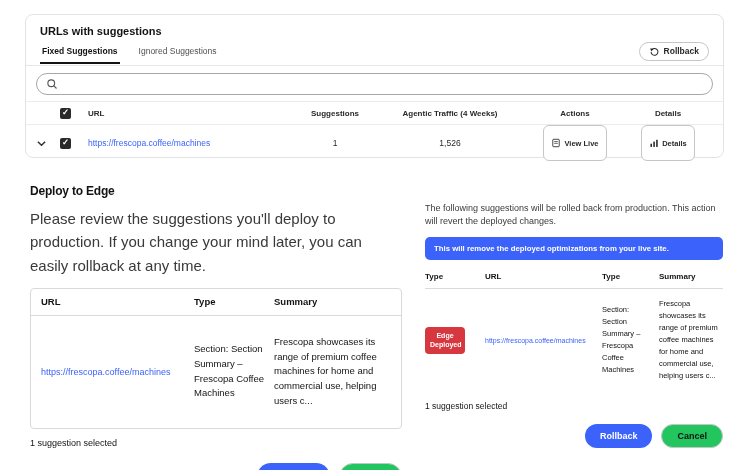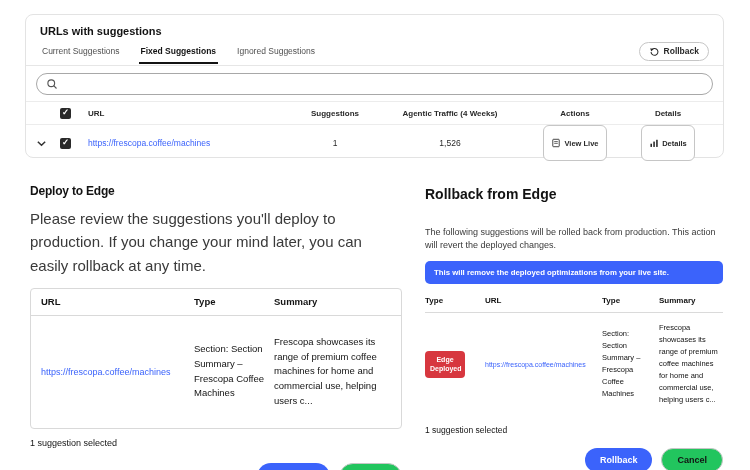--- a/index.html
+++ b/index.html
@@ -52,21 +52,21 @@
   .dt-row .link { font-size:9px; }
   .cell2 { font-size:9.5px; line-height:1.55; color:#131313; }
   .selection { font-size:9px; color:#131313; margin-top:9px; }
   .btn-row { display:flex; justify-content:flex-end; gap:9px; margin-top:15px; }
   .btn { border-radius:14px; font-size:10px; font-weight:700; padding:9px 20px; cursor:pointer; font-family:inherit; }
   .btn.primary { background:var(--accent); color:#fff; border:none; }
   .btn.secondary { background:#22c55e; color:#131313; border:1.6px solid #c6c6c6; padding:7px 14px; }
 
   .rollback { left:425px; top:186px; width:298px; }
   .dlg-title-md { font-size:14px; font-weight:700; color:#131313; }
-  .rollback .dlg-desc { font-size:9px; line-height:1.45; margin-top:24px; }
+  .rollback .dlg-desc { font-size:9px; line-height:1.45; margin-top:16px; }
   .banner { margin-top:9px; background:var(--accent); color:#fff; font-size:7.8px; font-weight:700;
     border-radius:5px; padding:7px 9px; }
   .rgrid { display:grid; grid-template-columns:55px 112px 52px 1fr; column-gap:5px; align-items:center; }
   .rt-head { margin-top:12px; padding-bottom:7px; border-bottom:1px solid #dadada; }
   .th3 { font-size:8px; font-weight:700; color:#131313; }
   .rt-row { padding:9px 0; }
   .badge { background:var(--danger); color:#fff; font-size:7px; font-weight:700;
     border-radius:4px; padding:4px 5px; width:40px; text-align:center; line-height:1.35; }
   .rt-row .link { font-size:7px; }
   .cell3 { font-size:7.5px; line-height:1.6; color:#131313; }
@@ -74,21 +74,20 @@
   .rollback .btn { font-size:9px; padding:6px 15px; }
   .rollback .btn-row { margin-top:13px; }
 </style>
 </head>
 <body>
 
 <section class="panel">
   <div class="panel-title">URLs with suggestions</div>
 
   <div class="tabs-row">
-    <div class="tab">Current Suggestions</div>
     <div class="tab active">Fixed Suggestions</div>
     <div class="tab">Ignored Suggestions</div>
     <button class="pill-btn rollback-top">
       <svg width="11" height="11" viewBox="0 0 16 16">
         <path d="M4.3 5.2 A5 5 0 1 1 3 8.6" fill="none" stroke="#292929" stroke-width="1.5"></path>
         <polygon points="1.8,3.2 6.6,4.4 3.2,8.0" fill="#292929"></polygon>
       </svg>
       <span>Rollback</span>
     </button>
   </div>
@@ -161,21 +160,20 @@
 
   <div class="selection">1 suggestion selected</div>
 
   <div class="btn-row">
     <button class="btn primary">Deploy</button>
     <button class="btn secondary">Cancel</button>
   </div>
 </section>
 
 <section class="dialog rollback">
-  <h1 class="dlg-title-md">Rollback from Edge</h1>
   <p class="dlg-desc">The following suggestions will be rolled back from production. This action will revert the deployed changes.</p>
 
   <div class="banner">This will remove the deployed optimizations from your live site.</div>
 
   <div class="rt-head rgrid">
     <span class="th3">Type</span>
     <span class="th3">URL</span>
     <span class="th3">Type</span>
     <span class="th3">Summary</span>
   </div>

